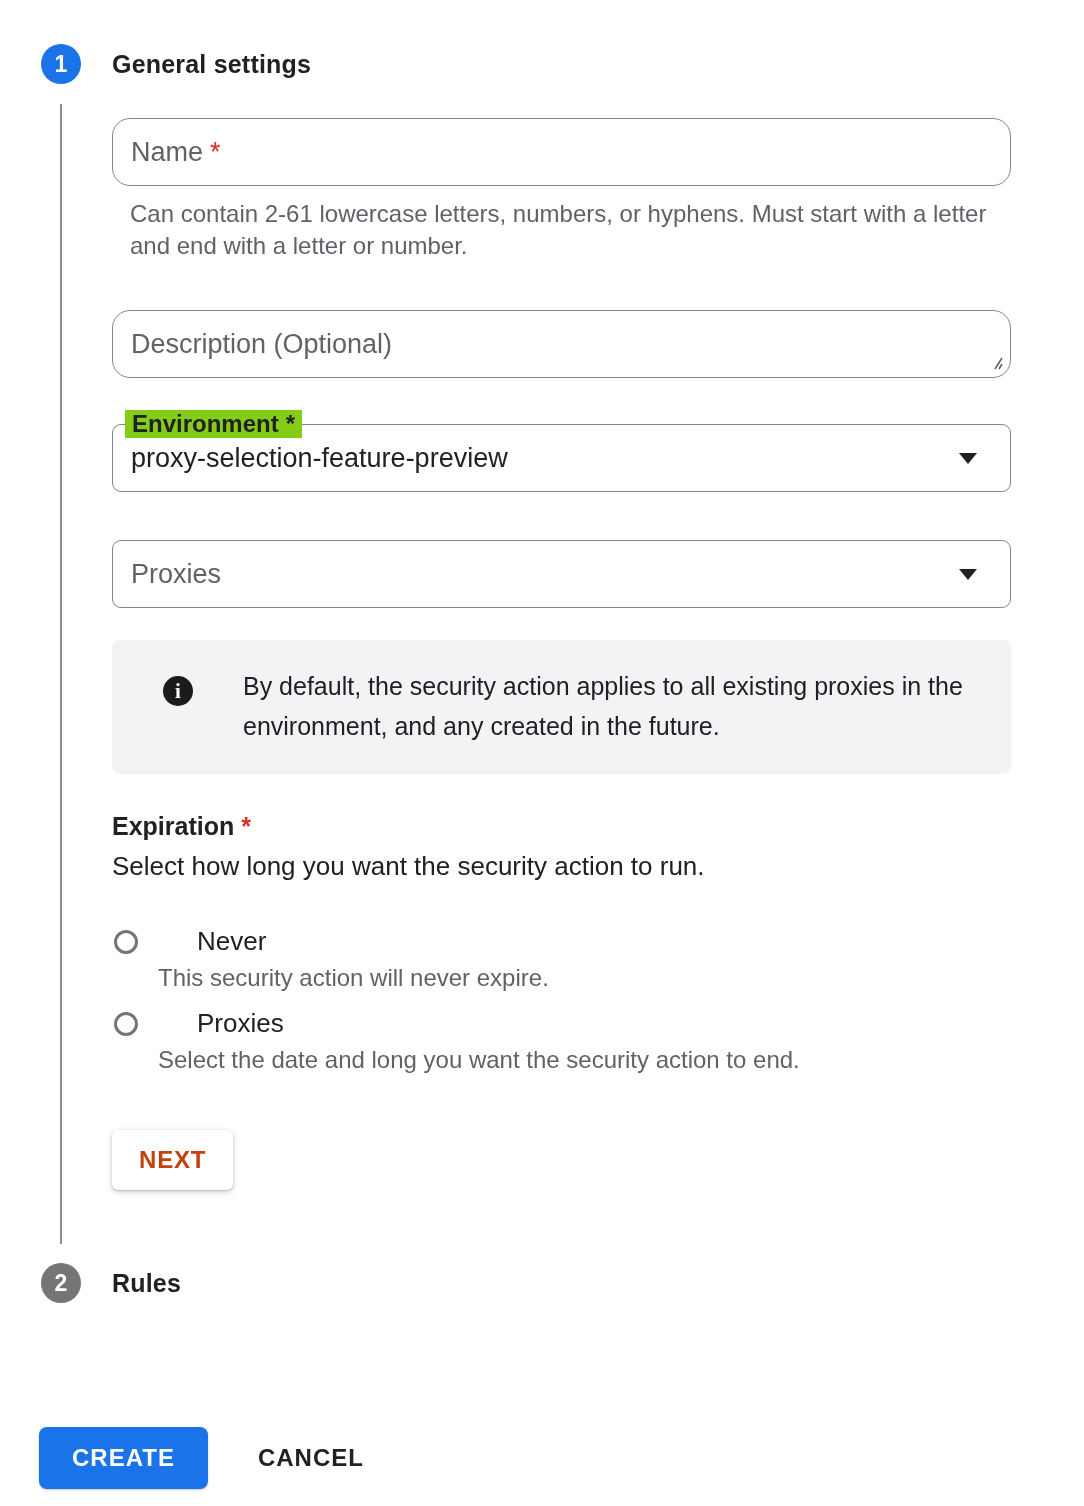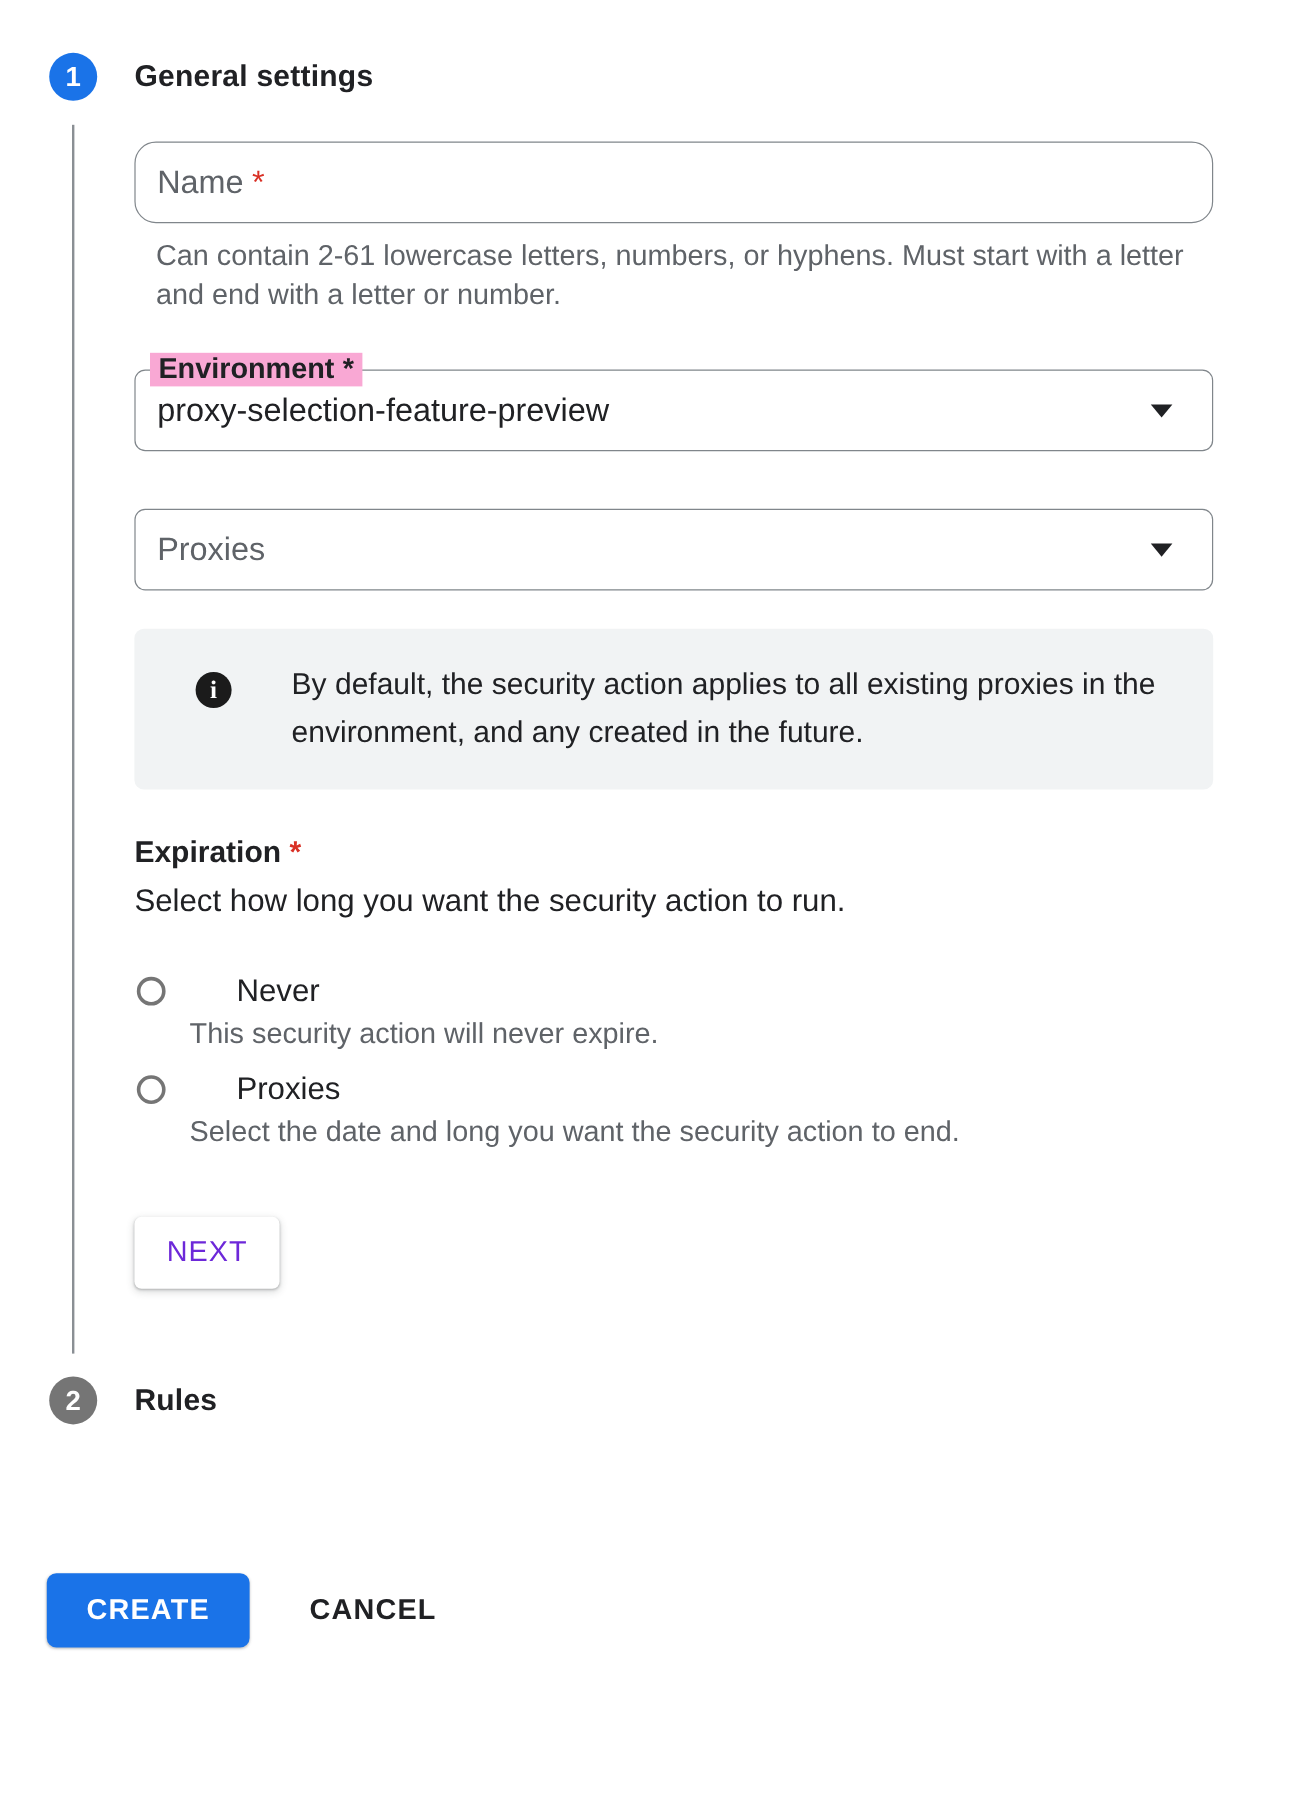--- a/index.html
+++ b/index.html
@@ -58,21 +58,21 @@
     padding:0 70px 0 18px; background:#fff;
     position:relative; cursor:pointer;
     font-size:27px;
   }
   .select-field.labeled { margin-top:46px; }
   .select-field.plain { margin-top:48px; }
   .select-value { color:#202124; }
   .select-placeholder { color:#5f6368; }
   .notch-label {
     position:absolute; top:-15px; left:12px;
-    background:#f9a8d4; padding:0 7px;
+    background:#84cc16; padding:0 7px;
     font-size:24px; font-weight:700; color:#202124;
     line-height:28px; white-space:nowrap;
   }
   .dropdown-arrow {
     position:absolute; right:33px; top:50%; margin-top:-5px;
     width:0; height:0;
     border-left:9px solid transparent; border-right:9px solid transparent;
     border-top:11px solid #202124;
   }
 
@@ -106,22 +106,22 @@
     margin-left:2px; flex:0 0 auto; background:#fff;
   }
   .radio-label { margin-left:17px; font-size:26px; color:#202124; }
   .radio-desc { margin-left:46px; margin-top:7px; font-size:24px; color:#5f6368; }
 
   
   .next-button {
     margin-top:56px; display:inline-block;
     background:#ffffff; border:none; border-radius:6px;
     padding:16px 27px;
-    font-family:inherit; font-size:24px; font-weight:400; letter-spacing:0.8px;
-    color:#6d28d9; cursor:pointer;
+    font-family:inherit; font-size:24px; font-weight:700; letter-spacing:0.8px;
+    color:#c2410c; cursor:pointer;
     box-shadow:0 1px 2px rgba(60,64,67,.30), 0 2px 6px 1px rgba(60,64,67,.15);
   }
 
   .actions { margin-top:124px; margin-left:-2px; display:flex; align-items:center; }
   .create-button {
     background:#1a73e8; color:#ffffff; border:none; border-radius:8px;
     padding:17px 33px;
     font-family:inherit; font-size:24px; font-weight:700; letter-spacing:1px;
     cursor:pointer;
     box-shadow:0 1px 2px rgba(60,64,67,.3);
@@ -147,20 +147,27 @@
   <div class="step-body">
 
     
     <div class="text-field" role="textbox">
       <span>Name</span>
       <span class="req">*</span>
     </div>
     <div class="helper-text">Can contain 2-61 lowercase letters, numbers, or hyphens. Must start with a letter and end with a letter or number.</div>
 
     
+    <div class="text-field textarea-field" role="textbox">
+      <span>Description (Optional)</span>
+      <svg class="resize-handle" width="14" height="14" viewBox="0 0 14 14">
+        <line x1="13" y1="2" x2="6" y2="13" stroke="#5f6368" stroke-width="1.6"></line>
+        <line x1="13" y1="8" x2="10" y2="13" stroke="#5f6368" stroke-width="1.6"></line>
+      </svg>
+    </div>
 
     
     <div class="select-field labeled" role="combobox">
       <span class="notch-label">
         <span>Environment</span><span class="req-dark">*</span>
       </span>
       <span class="select-value">proxy-selection-feature-preview</span>
       <span class="dropdown-arrow"></span>
     </div>
 

